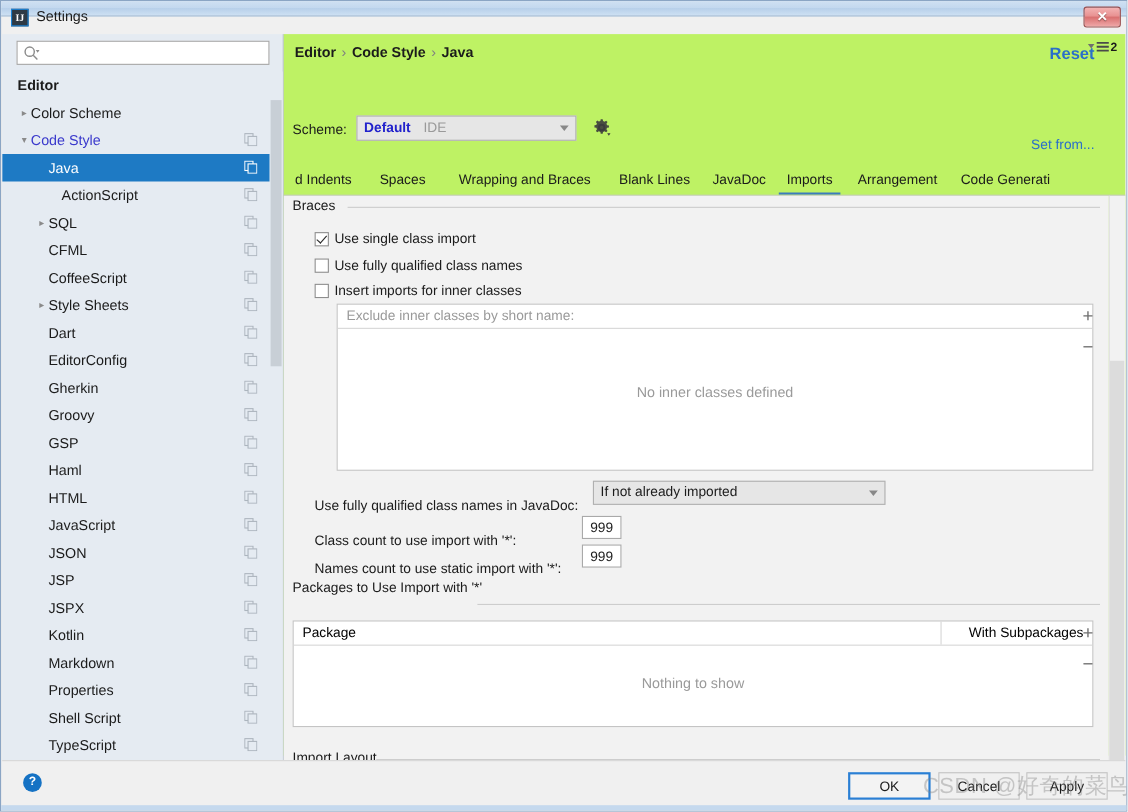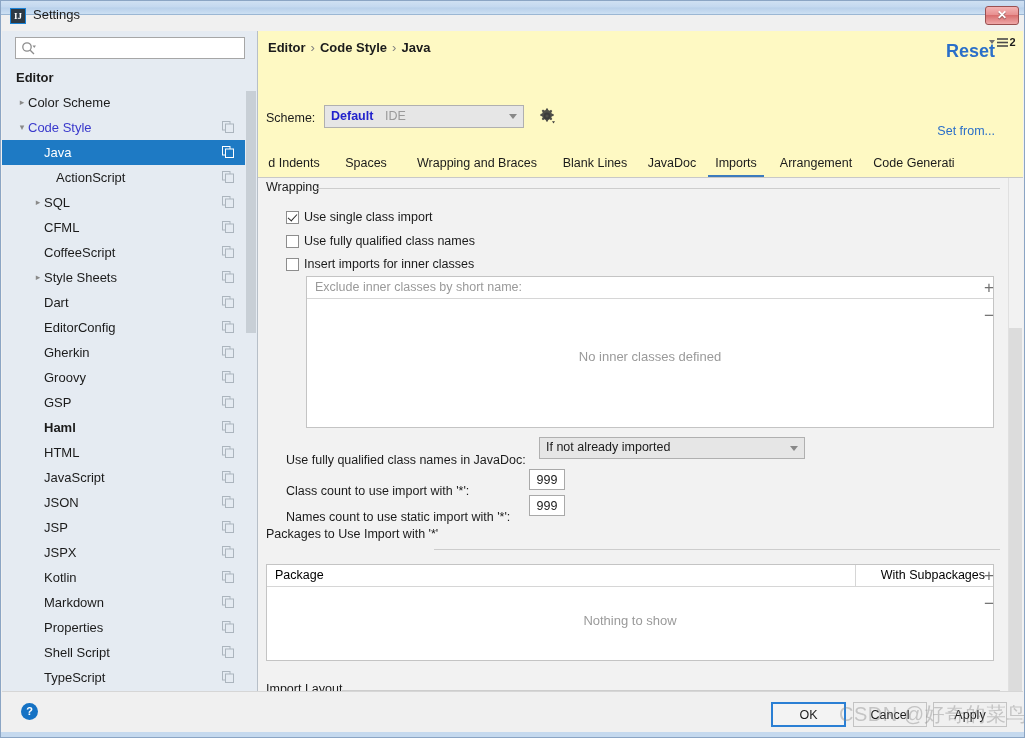--- a/index.html
+++ b/index.html
@@ -132,32 +132,32 @@
   }
   .tree-scroll-thumb {
     position: absolute; right: 1px;
     width: 10px;
     background: #c8cfd6;
   }
   
   .rightpane {
     position: absolute; left: 256px; top: 0;
     width: 765px; height: 656px;
-    background: #fef9c3;
+    background: #bef264;
   }
   .breadcrumb {
     position: absolute; left: 10px; top: 9px;
     font-size: 13px; font-weight: bold; color: #1b1b1b;
   }
   .breadcrumb .sep {
     color: #808080; font-weight: normal; padding: 0 5px;
   }
   .reset-link {
     position: absolute; right: 28px; top: 10px;
-    font-size: 18px; font-weight: bold; color: #2a6fc9;
+    font-size: 15px; font-weight: bold; color: #2a6fc9;
     cursor: pointer;
   }
   .setfrom-link {
     position: absolute; right: 28px; top: 93px;
     font-size: 12.5px; color: #2a6fc9;
     cursor: pointer;
   }
   .scheme-label {
     position: absolute; left: 8px; top: 80px;
     font-size: 12.5px; color: #1b1b1b;
@@ -494,21 +494,21 @@
             </svg>
           </div>
           <div class="tree-row">
             <span class="lbl" style="left: 42px;">GSP</span>
             <svg class="copy-icon" viewBox="0 0 12 12">
               <rect x="0.5" y="0.5" width="7.5" height="8.5" fill="none" stroke="#9aa3ad" stroke-width="1"></rect>
               <rect x="3.5" y="3" width="8" height="8.5" fill="#e5ebf2" stroke="#9aa3ad" stroke-width="1"></rect>
             </svg>
           </div>
           <div class="tree-row">
-            <span class="lbl" style="left: 42px; font-weight: bold;">Haml</span>
+            <span class="lbl" style="left: 42px;">Haml</span>
             <svg class="copy-icon" viewBox="0 0 12 12">
               <rect x="0.5" y="0.5" width="7.5" height="8.5" fill="none" stroke="#9aa3ad" stroke-width="1"></rect>
               <rect x="3.5" y="3" width="8" height="8.5" fill="#e5ebf2" stroke="#9aa3ad" stroke-width="1"></rect>
             </svg>
           </div>
           <div class="tree-row">
             <span class="lbl" style="left: 42px;">HTML</span>
             <svg class="copy-icon" viewBox="0 0 12 12">
               <rect x="0.5" y="0.5" width="7.5" height="8.5" fill="none" stroke="#9aa3ad" stroke-width="1"></rect>
               <rect x="3.5" y="3" width="8" height="8.5" fill="#e5ebf2" stroke="#9aa3ad" stroke-width="1"></rect>
@@ -620,21 +620,21 @@
           <polygon points="2,6 8,6 5,10" fill="#6f6f6f"></polygon>
           <line x1="10" y1="5" x2="21" y2="5" stroke="#4a4a4a" stroke-width="1.6"></line>
           <line x1="10" y1="8.5" x2="21" y2="8.5" stroke="#4a4a4a" stroke-width="1.6"></line>
           <line x1="10" y1="12" x2="21" y2="12" stroke="#4a4a4a" stroke-width="1.6"></line>
           <text x="22.5" y="12" font-family="Liberation Sans, sans-serif" font-size="11" font-weight="bold" fill="#1b1b1b">2</text>
         </svg>
       </div>
 
       <div class="settings-body">
 
-        <div class="group" style="left:8px; top:2px;">Wrapping</div>
+        <div class="group" style="left:8px; top:2px;">Braces</div>
         <div class="group-line" style="left:58px; top:10px; width:684px;"></div>
 
         <div class="chk" style="left:28px; top:32px;">
           <span class="box checked"></span>
           <span class="txt">Use single class import</span>
         </div>
         <div class="chk" style="left:28px; top:56px;">
           <span class="box"></span>
           <span class="txt">Use fully qualified class names</span>
         </div>

